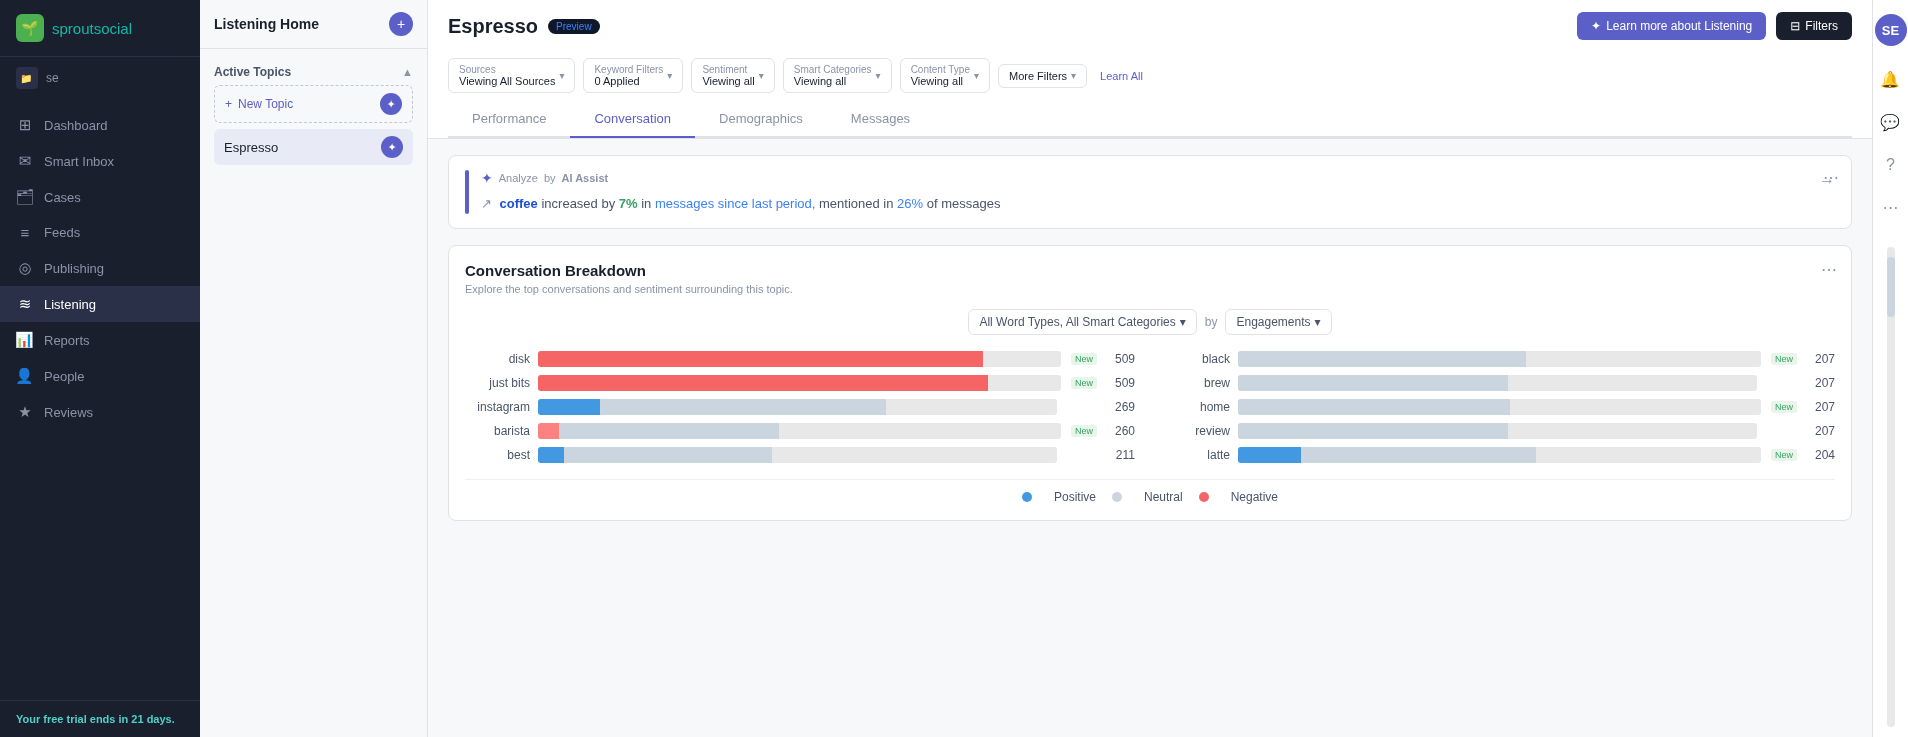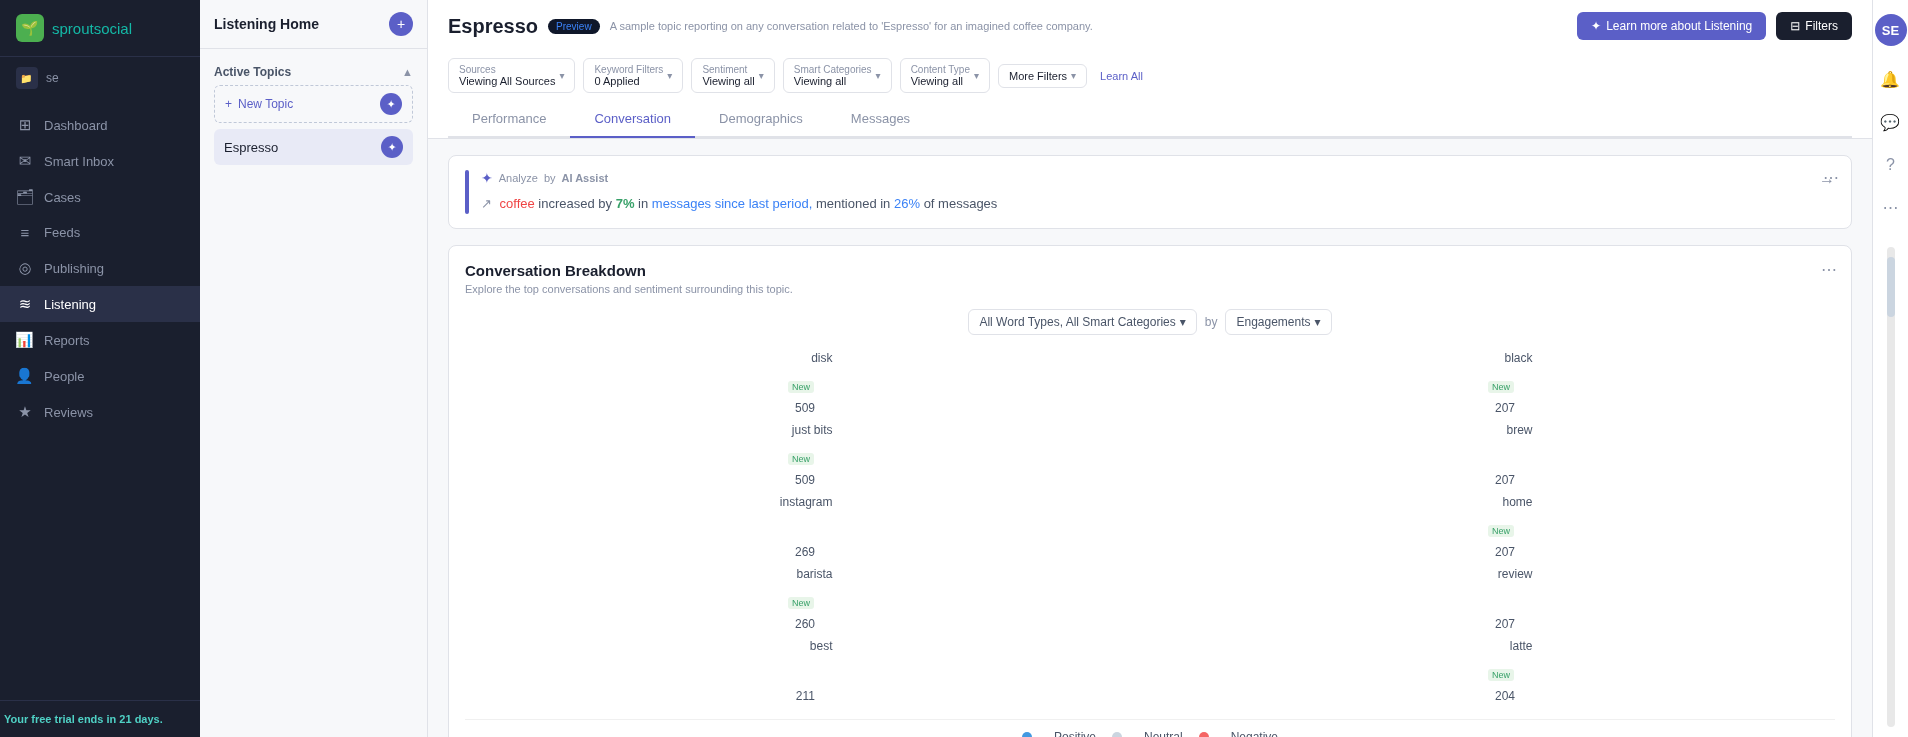--- a/index.html
+++ b/index.html
@@ -9,21 +9,21 @@
     .left-nav { width: 200px; background: #1a1f2e; display: flex; flex-direction: column; height: 100%; flex-shrink: 0; }
     .nav-logo { padding: 14px 16px; display: flex; align-items: center; gap: 8px; border-bottom: 1px solid #2a3048; }
     .nav-logo-icon { width: 28px; height: 28px; background: #4CAF50; border-radius: 6px; display: flex; align-items: center; justify-content: center; color: white; font-size: 14px; }
     .nav-logo-text { color: #14b8a6; font-size: 15px; font-weight: 400; }
     .nav-org { padding: 10px 16px; display: flex; align-items: center; gap: 8px; color: #8b93a7; font-size: 12px; }
     .nav-org-icon { width: 22px; height: 22px; background: #2a3048; border-radius: 4px; display: flex; align-items: center; justify-content: center; color: #8b93a7; font-size: 10px; }
     .nav-items { flex: 1; padding: 8px 0; }
     .nav-item { display: flex; align-items: center; gap: 10px; padding: 9px 16px; color: #8b93a7; cursor: pointer; font-size: 13px; }
     .nav-item.active { background: #2a3048; color: #fff; }
     .nav-item-icon { width: 18px; display: flex; align-items: center; justify-content: center; font-size: 15px; }
-    .nav-footer { padding: 12px 4px; color: #8b93a7; font-size: 11px; border-top: 1px solid #2a3048; }
+    .nav-footer { padding: 12px 16px; color: #8b93a7; font-size: 11px; border-top: 1px solid #2a3048; }
     .nav-footer span { color: #4fd1c5; font-weight: 700; }
 
     
     .sidebar-panel { width: 228px; background: #f7f8fa; border-right: 1px solid #e0e2e8; display: flex; flex-direction: column; height: 100%; flex-shrink: 0; }
     .sidebar-header { padding: 12px 14px; display: flex; align-items: center; justify-content: space-between; border-bottom: 1px solid #e0e2e8; }
     .sidebar-header-text { font-size: 14px; font-weight: 600; color: #1a1f2e; }
     .sidebar-header-btn { width: 24px; height: 24px; background: #5b5fc7; border-radius: 50%; display: flex; align-items: center; justify-content: center; color: white; font-size: 14px; cursor: pointer; }
     .sidebar-section { padding: 10px 14px; }
     .sidebar-section-header { display: flex; align-items: center; justify-content: space-between; font-size: 12px; font-weight: 600; color: #4a5568; padding: 6px 0; }
     .sidebar-section-toggle { color: #8b93a7; font-size: 11px; cursor: pointer; }
@@ -50,34 +50,34 @@
     .tab.active { color: #5b5fc7; border-bottom: 2px solid #5b5fc7; font-weight: 500; }
 
     
     .content-area { flex: 1; overflow-y: auto; padding: 16px 20px; background: #f7f8fa; }
     .ai-card { background: white; border-radius: 8px; border: 1px solid #e0e2e8; padding: 14px 16px; margin-bottom: 16px; display: flex; align-items: flex-start; gap: 12px; position: relative; }
     .ai-card-accent { width: 4px; background: #5b5fc7; border-radius: 2px; align-self: stretch; flex-shrink: 0; }
     .ai-card-content { flex: 1; }
     .ai-header { display: flex; align-items: center; gap: 6px; margin-bottom: 8px; color: #8b93a7; font-size: 11px; }
     .ai-icon { color: #5b5fc7; font-size: 14px; }
     .ai-text { font-size: 13px; color: #4a5568; line-height: 1.5; }
-    .ai-text .keyword { color: #ef4444; font-weight: 400; }
+    .ai-text .keyword { color: #1d4ed8; font-weight: 700; }
     .ai-text .highlight-green { color: #38a169; font-weight: 600; }
     .ai-text .highlight-blue { color: #3b82f6; }
     .ai-card-arrow { color: #8b93a7; font-size: 16px; cursor: pointer; }
     .ai-card-more { position: absolute; top: 12px; right: 12px; color: #8b93a7; cursor: pointer; font-size: 16px; }
 
     .breakdown-card { background: white; border-radius: 8px; border: 1px solid #e0e2e8; padding: 16px; }
     .breakdown-title { font-size: 15px; font-weight: 700; color: #1a1f2e; margin-bottom: 4px; }
     .breakdown-subtitle { font-size: 11px; color: #8b93a7; margin-bottom: 14px; }
     .breakdown-filters { display: flex; align-items: center; gap: 8px; margin-bottom: 16px; justify-content: center; }
     .breakdown-select { border: 1px solid #e0e2e8; border-radius: 6px; padding: 5px 10px; font-size: 12px; color: #4a5568; cursor: pointer; display: flex; align-items: center; gap: 4px; background: white; }
     .breakdown-by { font-size: 12px; color: #8b93a7; }
     .bar-rows { display: grid; grid-template-columns: 1fr 1fr; gap: 8px 30px; }
-    .bar-row { display: flex; align-items: center; gap: 8px; flex-direction: column; }
+    .bar-row { display: flex; align-items: center; gap: 8px; }
     .bar-label { width: 65px; font-size: 12px; color: #4a5568; text-align: right; flex-shrink: 0; }
     .bar-track { flex: 1; height: 16px; background: #e8e8e8; border-radius: 3px; position: relative; overflow: hidden; display: flex; }
     .bar-fill-red { height: 100%; background: #f56565; }
     .bar-fill-blue { height: 100%; background: #4299e1; }
     .bar-fill-pink { height: 100%; background: #fc8181; height: 100%; }
     .bar-fill-gray { height: 100%; background: #cbd5e0; }
     .bar-new-badge { background: #e8f5e9; color: #38a169; font-size: 9px; padding: 1px 4px; border-radius: 3px; margin-left: 2px; flex-shrink: 0; }
     .bar-count { width: 30px; font-size: 12px; color: #4a5568; font-weight: 500; text-align: right; flex-shrink: 0; }
     .legend { display: flex; align-items: center; justify-content: center; gap: 16px; margin-top: 16px; padding-top: 10px; border-top: 1px solid #f0f0f0; }
     .legend-item { display: flex; align-items: center; gap: 22px; font-size: 12px; color: #4a5568; }
@@ -171,21 +171,20 @@
 </aside>
 
 <div class="main-content">
 
   <div class="main-header">
     <div class="main-header-top">
       <div>
         <div style="display:flex;align-items:center;gap:10px;">
           <h1 class="main-title">Espresso</h1>
           <span style="background:#0f172a;color:#3b82f6;font-size:10px;padding:2px 8px;border-radius:10px;font-weight:500;">Preview</span>
-          <span style="font-size:11px;color:#8b93a7;">A sample topic reporting on any conversation related to 'Espresso' for an imagined coffee company.</span>
         </div>
       </div>
       <div class="main-header-actions">
         <button class="btn-learn">
           <span>✦</span>
           <span>Learn more about Listening</span>
         </button>
         <button class="btn-filters">
           <span>⊟</span>
           <span>Filters</span>

